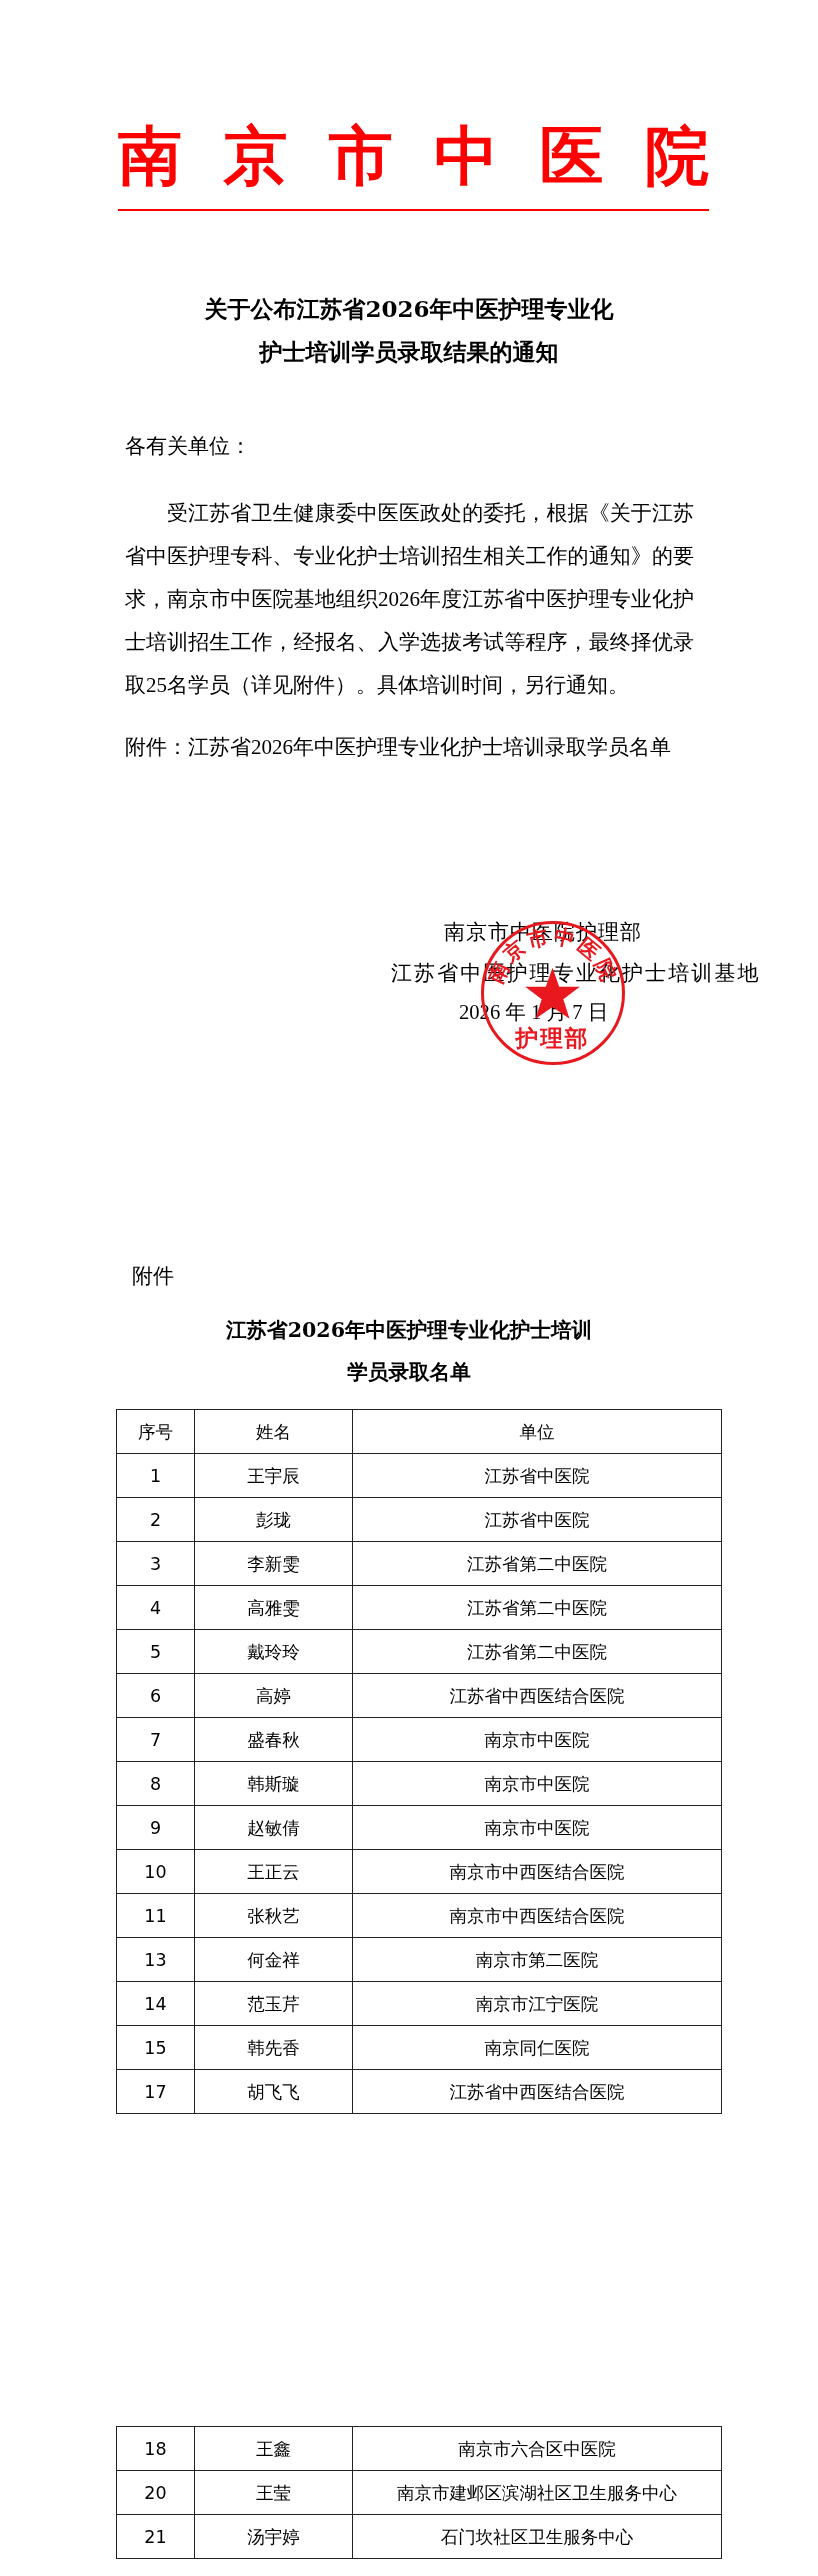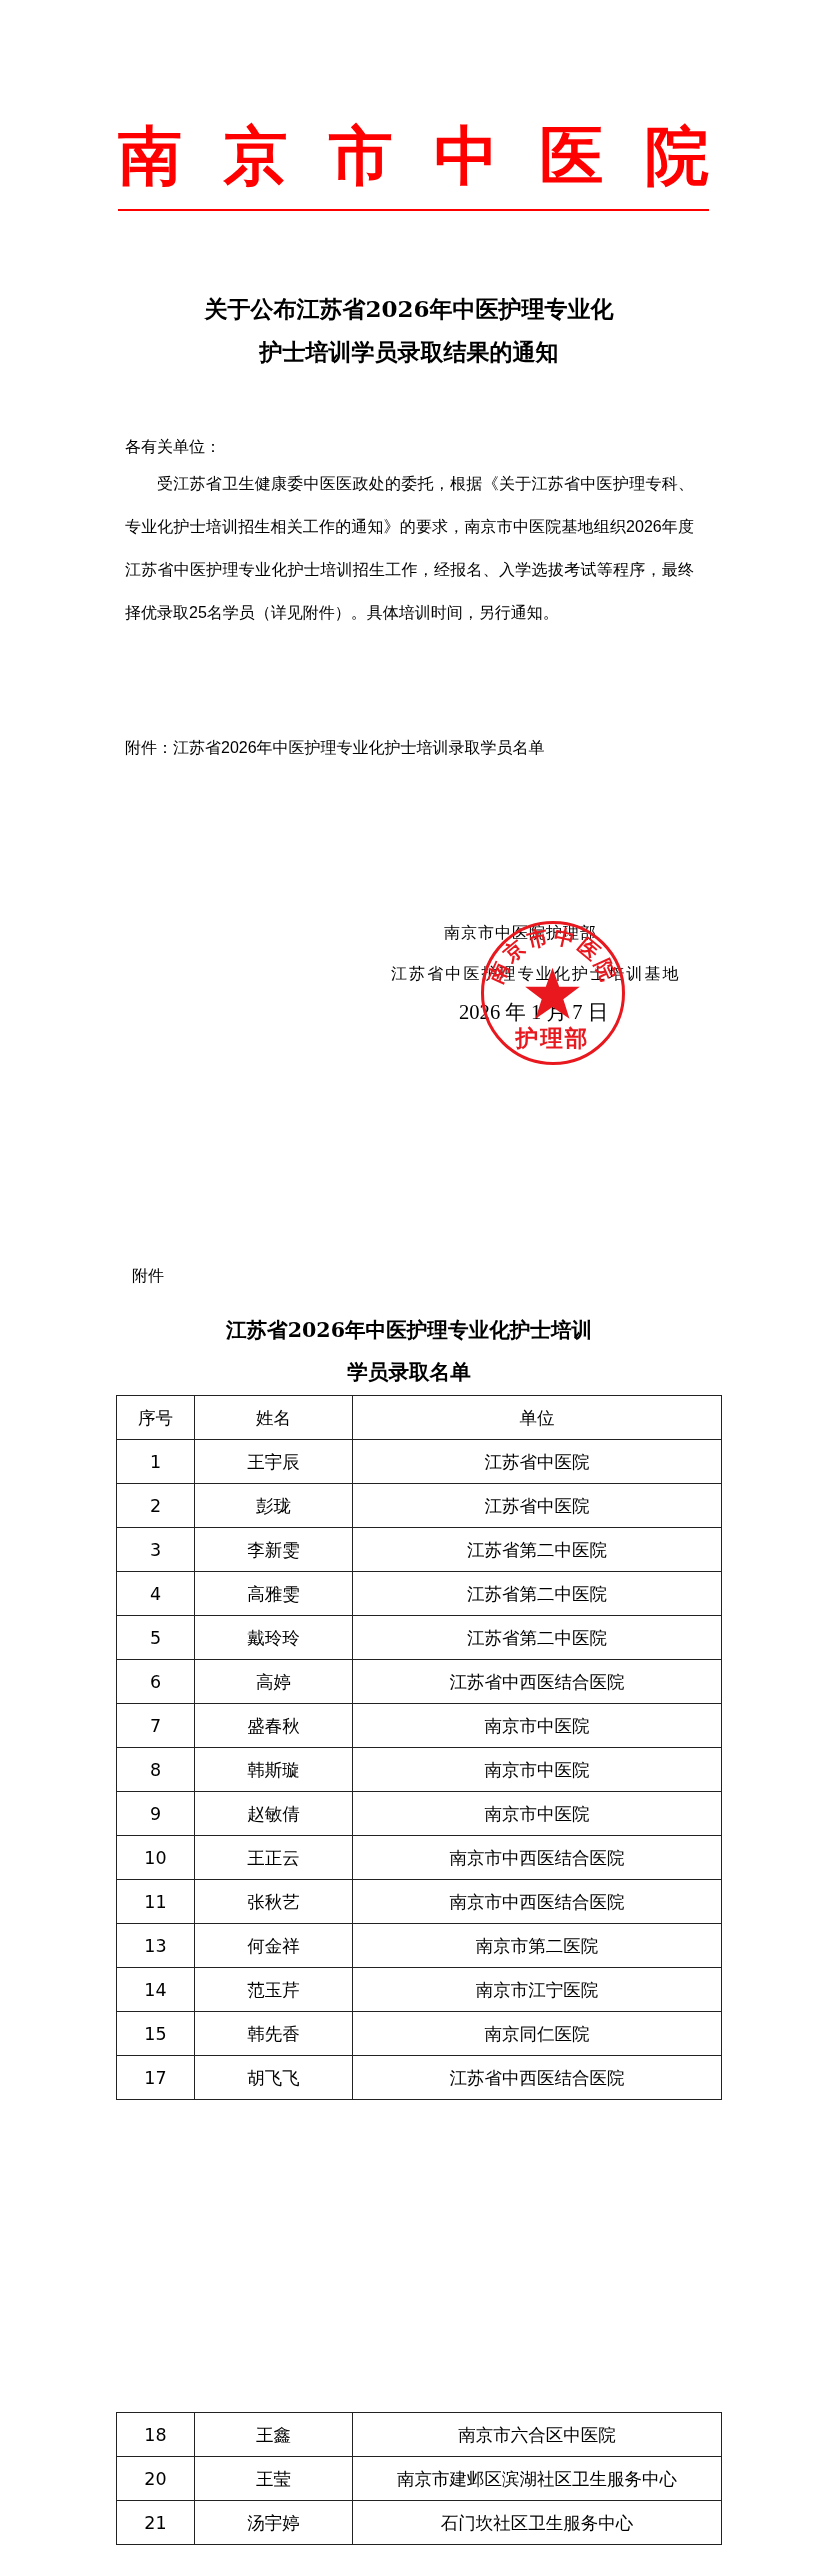--- a/index.html
+++ b/index.html
@@ -8,37 +8,37 @@
   .abs { position: absolute; }
   .red-header { left: 118px; width: 591px; top: 120px; height: 72px; display: flex;
                 justify-content: space-between; align-items: center;
                 color: #ff0000; font-family: "DejaVu Sans", "Liberation Sans", sans-serif;
                 font-weight: bold; font-size: 64px; line-height: 1; }
   .red-header span { display: inline-block; transform: scaleY(1.0); }
   .red-rule { left: 118px; width: 591px; top: 209px; height: 2.1px; background: #ff0000; }
   .doc-title { left: 0; width: 818px; text-align: center; font-weight: bold;
                font-size: 23px; line-height: 43px; top: 287px;
                font-family: "DejaVu Serif", "Liberation Serif", serif; }
-  .body-text { font-family: Liberation Sans, sans-serif; font-size: 16px; }
+  .body-text { font-family: Liberation Serif, serif; font-size: 21px; }
   .salutation { left: 125px; top: 435px; line-height: 23px; }
-  .para { left: 125px; width: 569px; top: 462px; line-height: 43px;
+  .para { left: 125px; width: 569px; top: 492px; line-height: 43px;
           text-align: justify; text-indent: 2em; }
   .attach-line { left: 125px; top: 736px; line-height: 23px; }
   .sig { line-height: 23px; white-space: nowrap; }
   .sig1 { left: 444px; top: 921px; letter-spacing: 1px; }
   .sig2 { left: 343px; top: 962px; letter-spacing: 2.1px; margin-left: 48px; }
   .sig3 { left: 459px; top: 1001px; font-family: "Liberation Serif", serif; font-size: 20.6px; }
   .stamp { left: 481px; top: 921px; width: 144px; height: 144px; border-radius: 50%;
            border: 3.6px solid #e8181e; box-sizing: border-box; pointer-events: none; }
   .stamp svg { position: absolute; left: 0; top: 0; }
   .appendix-label { left: 132px; top: 1266px; line-height: 20.6px; }
   .list-title { left: 0; width: 818px; text-align: center; font-weight: bold;
                 font-size: 20.6px; line-height: 42px; top: 1309px; }
   table.roster { position: absolute; left: 116px; width: 606px; border-collapse: collapse;
-                 font-family: "DejaVu Sans", "Liberation Sans", sans-serif; font-size: 17.5px; }
+                 font-family: "DejaVu Sans", "Liberation Sans", sans-serif; font-size: 17.5px; margin-top: 14px; }
   table.roster td, table.roster th { border: 1px solid #222; text-align: center;
                  vertical-align: middle; padding: 0; font-weight: normal; }
   table.roster col.c1 { width: 78px; }
   table.roster col.c2 { width: 158px; }
   table.roster col.c3 { width: 369px; }
   table.roster tr { height: 44px; }
   .t1 { top: 1395px; }
   .t2 { top: 2412px; }
 </style>
 </head>

